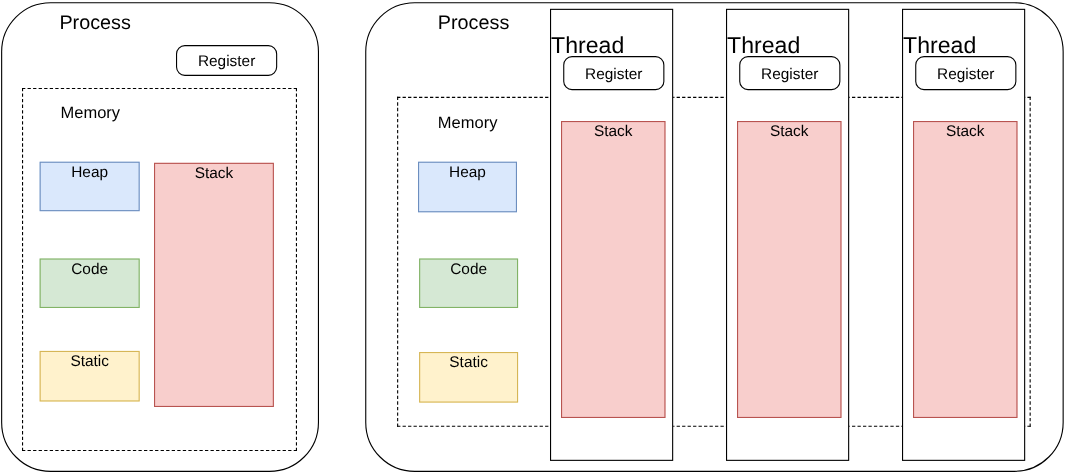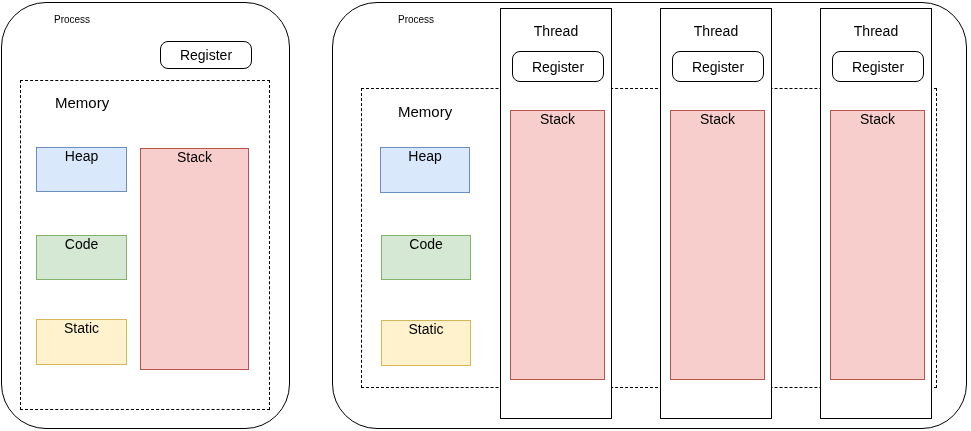--- a/index.html
+++ b/index.html
@@ -17,21 +17,21 @@
     overflow: hidden;
   }
   .abs { position: absolute; box-sizing: border-box; }
 
   .process-panel {
     border: 1.6px solid #000000;
     border-radius: 45px;
     background: #ffffff;
   }
   .panel-title {
-    font-size: 10px;
+    font-size: 18px;
     line-height: 18px;
     white-space: nowrap;
   }
   .memory-region {
     border: 1.2px dashed #000000;
     background: transparent;
   }
   .memory-title {
     font-size: 15px;
     line-height: 18px;
@@ -52,25 +52,25 @@
     align-items: center;
     justify-content: center;
     font-size: 14px;
   }
   .thread-panel {
     border: 1.6px solid #000000;
     background: #ffffff;
   }
   .thread-title {
     position: absolute;
-    top: 13px;
+    top: 24px;
     left: 0;
     width: 100%;
-    text-align: center;
-    font-size: 14px;
+    text-align: left;
+    font-size: 21px;
     line-height: 18px;
   }
   .thread-register {
     position: absolute;
     left: 11px;
     top: 42px;
     width: 90px;
     height: 29px;
   }
   .thread-stack {

